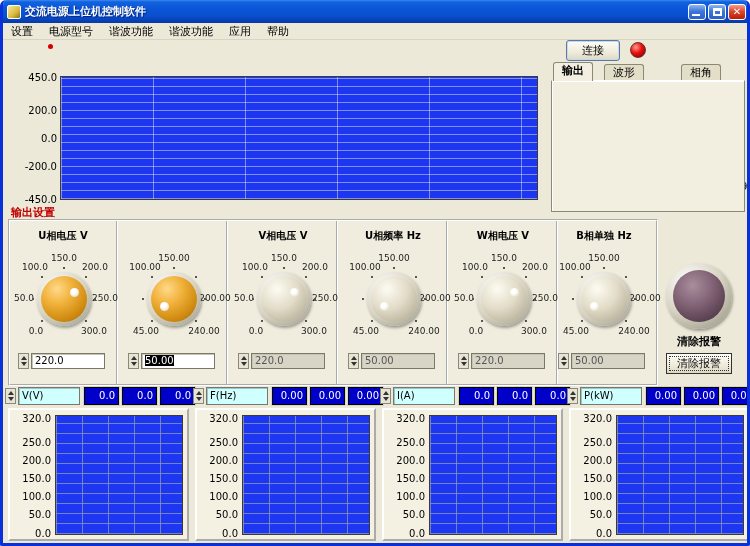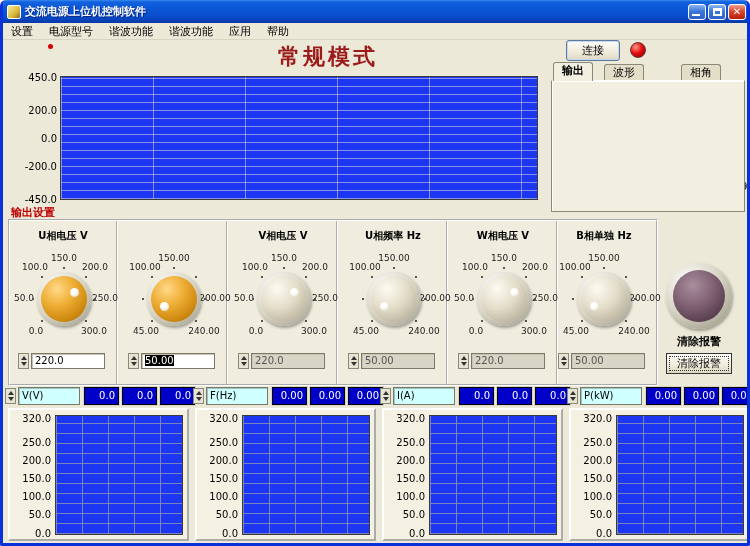--- a/index.html
+++ b/index.html
@@ -169,21 +169,20 @@
   <div class="menubar">
     <span class="menu-item">设置</span>
     <span class="menu-item">电源型号</span>
     <span class="menu-item">谐波功能</span>
     <span class="menu-item">谐波功能</span>
     <span class="menu-item">应用</span>
     <span class="menu-item">帮助</span>
   </div>
 
   <div class="logo-dot"></div>
-  <div class="page-title">常规模式</div>
   <div class="connect-btn">连接</div>
   <div class="led"></div>
 
   <span class="ytick top-chart-ytick" style="top:77px">450.0</span>
   <span class="ytick top-chart-ytick" style="top:110px">200.0</span>
   <span class="ytick top-chart-ytick" style="top:138px">0.0</span>
   <span class="ytick top-chart-ytick" style="top:166px">-200.0</span>
   <span class="ytick top-chart-ytick" style="top:199px">-450.0</span>
   <div class="plot-top"></div>
 

